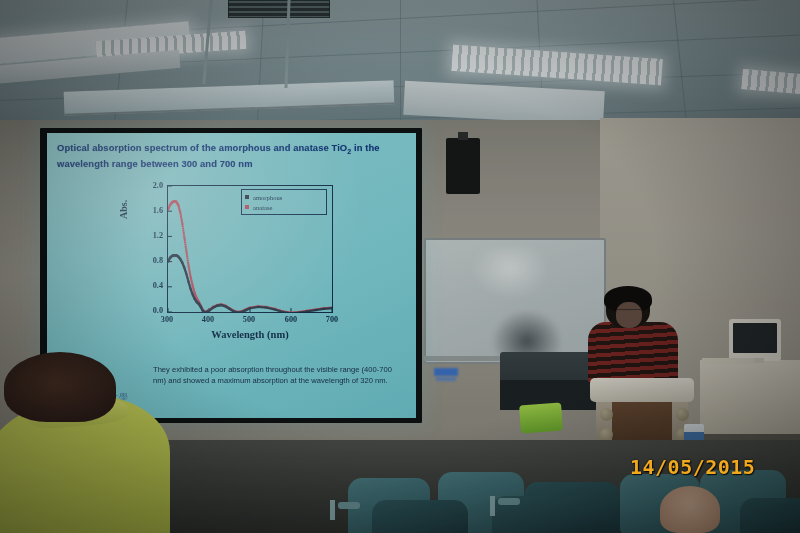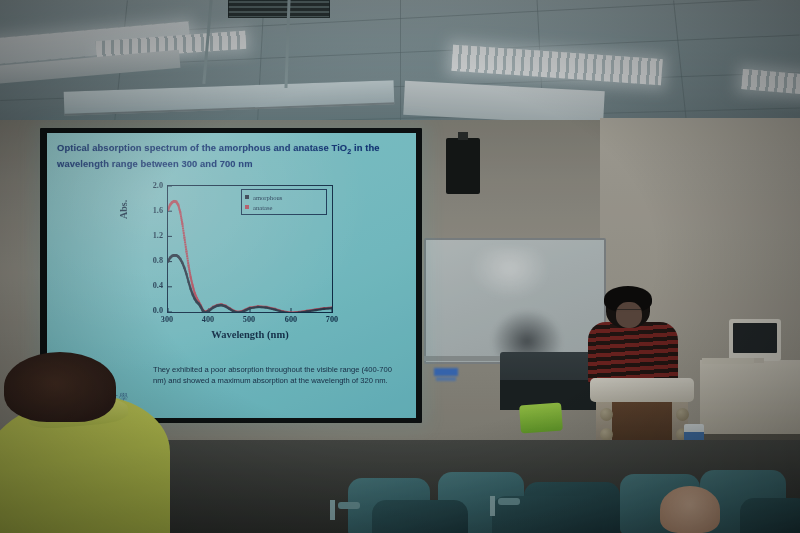--- a/index.html
+++ b/index.html
@@ -949,13 +949,14 @@
 
   <div class="aud2-head"></div>
 
   <div class="aud-shirt"></div>
   <div class="aud-collar"></div>
   <div class="aud-hair"></div>
 
   <div class="dim"></div>
   <div class="vignette"></div>
 
+  <div class="datestamp">14/05/2015</div>
 </div>
 
 </body></html>

